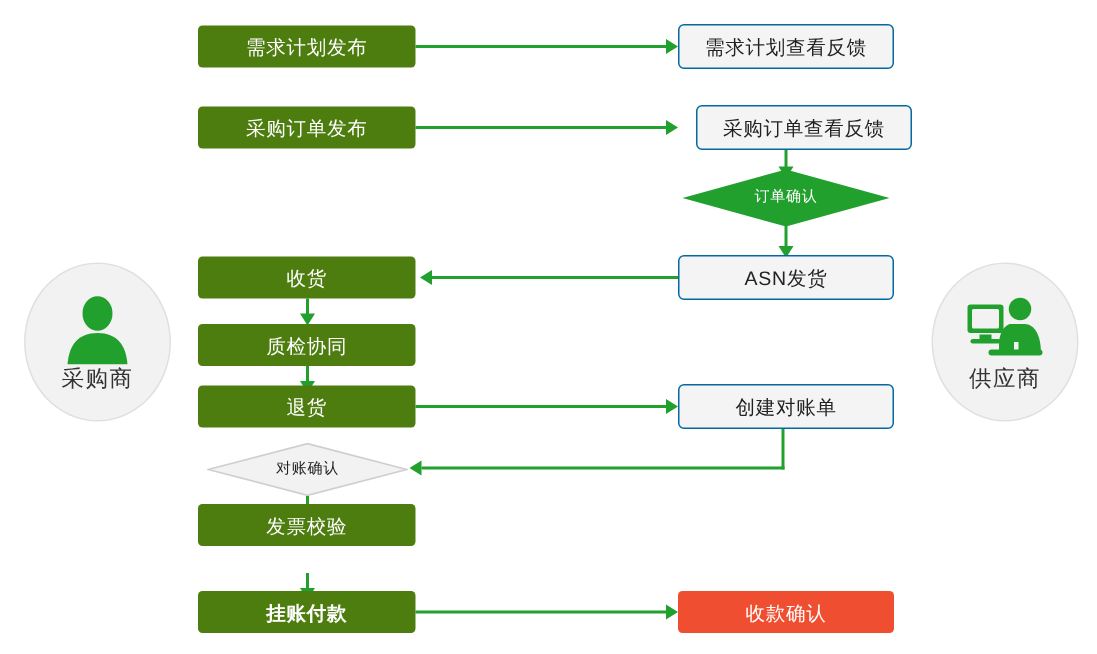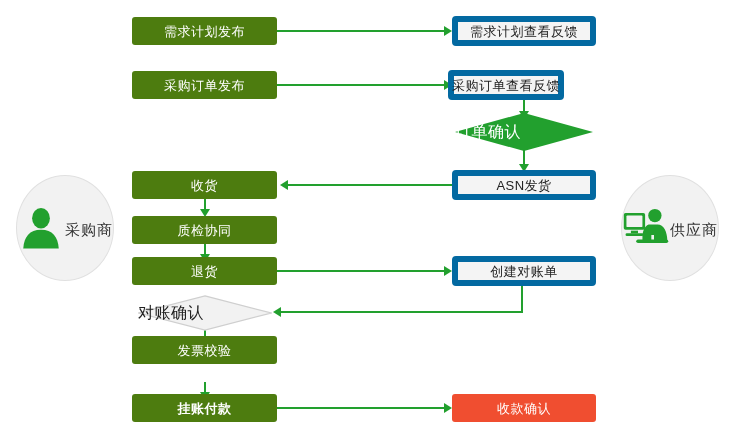--- a/index.html
+++ b/index.html
@@ -32,41 +32,42 @@
     z-index: 3;
   }
   .node.green {
     background: #4d7c0f;
     color: #ffffff;
     border-radius: 3px;
   }
   .node.grey {
     background: #f4f4f4;
     color: #222222;
-    border: 6px solid #0369a1;
+    border: 1px solid #0369a1;
     border-radius: 4px;
   }
   .node.red {
     background: #f04e30;
     color: #ffffff;
     border-radius: 3px;
   }
 
   
   .diamond {
     position: absolute;
     z-index: 3;
   }
   .diamond .dlabel {
     position: absolute;
     left: 0;
     right: 0;
     top: 50%;
     transform: translateY(-50%);
-    font-size: 16px;
+    text-align: center;
+    font-size: 10px;
     line-height: 1;
     letter-spacing: 0.5px;
     white-space: nowrap;
     pointer-events: none;
   }
   .diamond.green .dlabel { color: #ffffff; }
   .diamond.white .dlabel { color: #222222; }
 
   
   .hline, .vline {
@@ -101,20 +102,21 @@
 
   
   .actor {
     position: absolute;
     width: 96px;
     height: 104px;
     border-radius: 50%;
     background: #f2f2f2;
     border: 1px solid #e0e0e0;
     display: flex;
+    flex-direction: column;
     align-items: center;
     justify-content: center;
     z-index: 3;
   }
   .actor .ico {
     width: 54px;
     height: 46px;
     display: block;
   }
   .actor .alabel {
@@ -173,21 +175,21 @@
   </div>
 
   <div class="node grey" style="left:452px; top:16px; width:144px; height:30px;">
     <span>需求计划查看反馈</span>
   </div>
 
   <div class="node green" style="left:132px; top:71px; width:145px; height:28px;">
     <span>采购订单发布</span>
   </div>
 
-  <div class="node grey" style="left:448px; top:70px; width:116px; height:30px;font-family:Liberation Serif, serif;">
+  <div class="node grey" style="left:464px; top:70px; width:144px; height:30px;font-family:Liberation Serif, serif;">
     <span>采购订单查看反馈</span>
   </div>
 
   <div class="diamond green" style="left:455px; top:113px; width:138px; height:38px;">
     <svg width="138" height="38" viewBox="0 0 138 38">
       <polygon points="69,0 138,19 69,38 0,19" fill="#22a02e"></polygon>
     </svg>
     <span class="dlabel">订单确认</span>
   </div>
 

